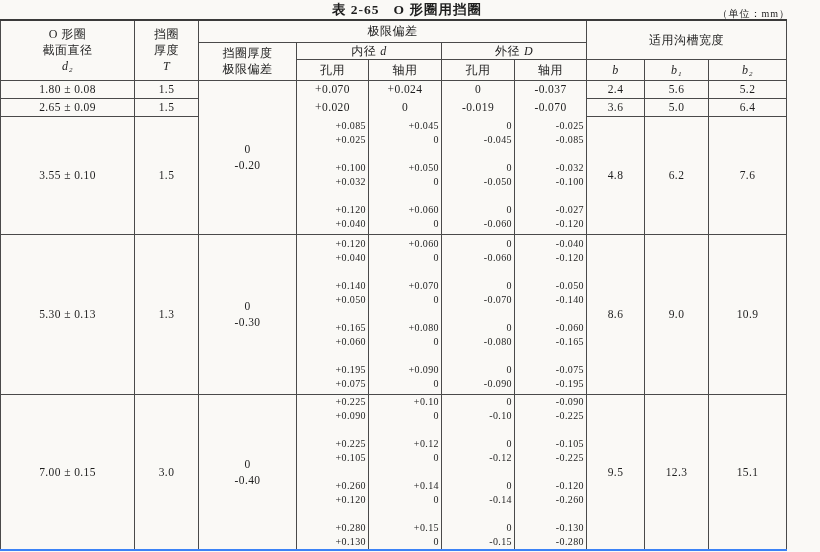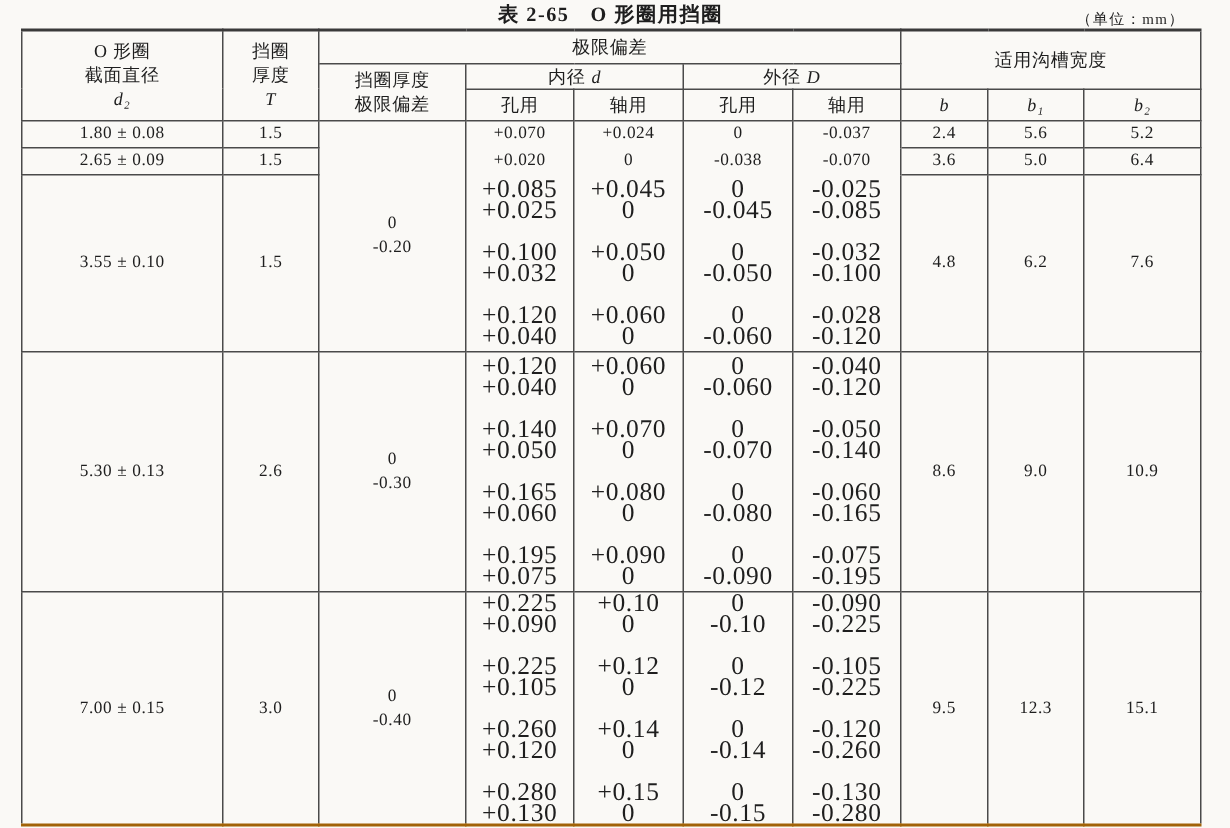--- a/index.html
+++ b/index.html
@@ -32,36 +32,35 @@
     font-size: 10px;
     font-weight: normal;
     letter-spacing: 1px;
     font-family: Liberation Serif, serif;
   }
 
   table.main {
     border-collapse: collapse;
     table-layout: fixed;
     width: 786px;
-    margin-left: 14px;
     border-top: 2px solid #3a3a3a;
-    border-bottom: 2px solid #a16207;
+    border-bottom: 2px solid #3b82f6;
   }
   td {
     border: 1px solid #4a4a4a;
     text-align: center;
     vertical-align: middle;
     padding: 0 2px;
     font-size: 11.5px;
     letter-spacing: 0.4px;
     line-height: 16px;
   }
   thead td { font-size: 12px; letter-spacing: 0.5px; }
   .pre { white-space: pre-line; }
-  .stack { white-space: pre-line; line-height: 14px; font-size: 17px; }
+  .stack { white-space: pre-line; line-height: 14px; font-size: 10px; text-align: right; }
   .hb { border-bottom-style: hidden; }      
   .var { font-style: italic; }
   .var-gap { margin-left: 4px; }
   tr.hr1 { height: 22px; }
   tr.hr2 { height: 17px; }
   tr.hr3 { height: 21px; }
   tr.r1, tr.r2 { height: 18px; }
   tr.r3 { height: 118px; }
   tr.r4 { height: 160px; }
   tr.r5 { height: 156px; }
@@ -134,21 +133,21 @@
         <td class="hb">-0.037</td>
         <td>2.4</td>
         <td>5.6</td>
         <td>5.2</td>
       </tr>
       <tr class="r2">
         <td>2.65 ± 0.09</td>
         <td>1.5</td>
         <td class="hb">+0.020</td>
         <td class="hb">0</td>
-        <td class="hb">-0.038</td>
+        <td class="hb">-0.019</td>
         <td class="hb">-0.070</td>
         <td>3.6</td>
         <td>5.0</td>
         <td>6.4</td>
       </tr>
       <tr class="r3">
         <td>3.55 ± 0.10</td>
         <td>1.5</td>
         <td class="stack">+0.085
 +0.025
@@ -173,29 +172,29 @@
 -0.050
 
 0
 -0.060</td>
         <td class="stack">-0.025
 -0.085
 
 -0.032
 -0.100
 
--0.028
+-0.027
 -0.120</td>
         <td>4.8</td>
         <td>6.2</td>
         <td>7.6</td>
       </tr>
       <tr class="r4">
         <td>5.30 ± 0.13</td>
-        <td>2.6</td>
+        <td>1.3</td>
         <td class="pre">0
 -0.30</td>
         <td class="stack">+0.120
 +0.040
 
 +0.140
 +0.050
 
 +0.165
 +0.060

